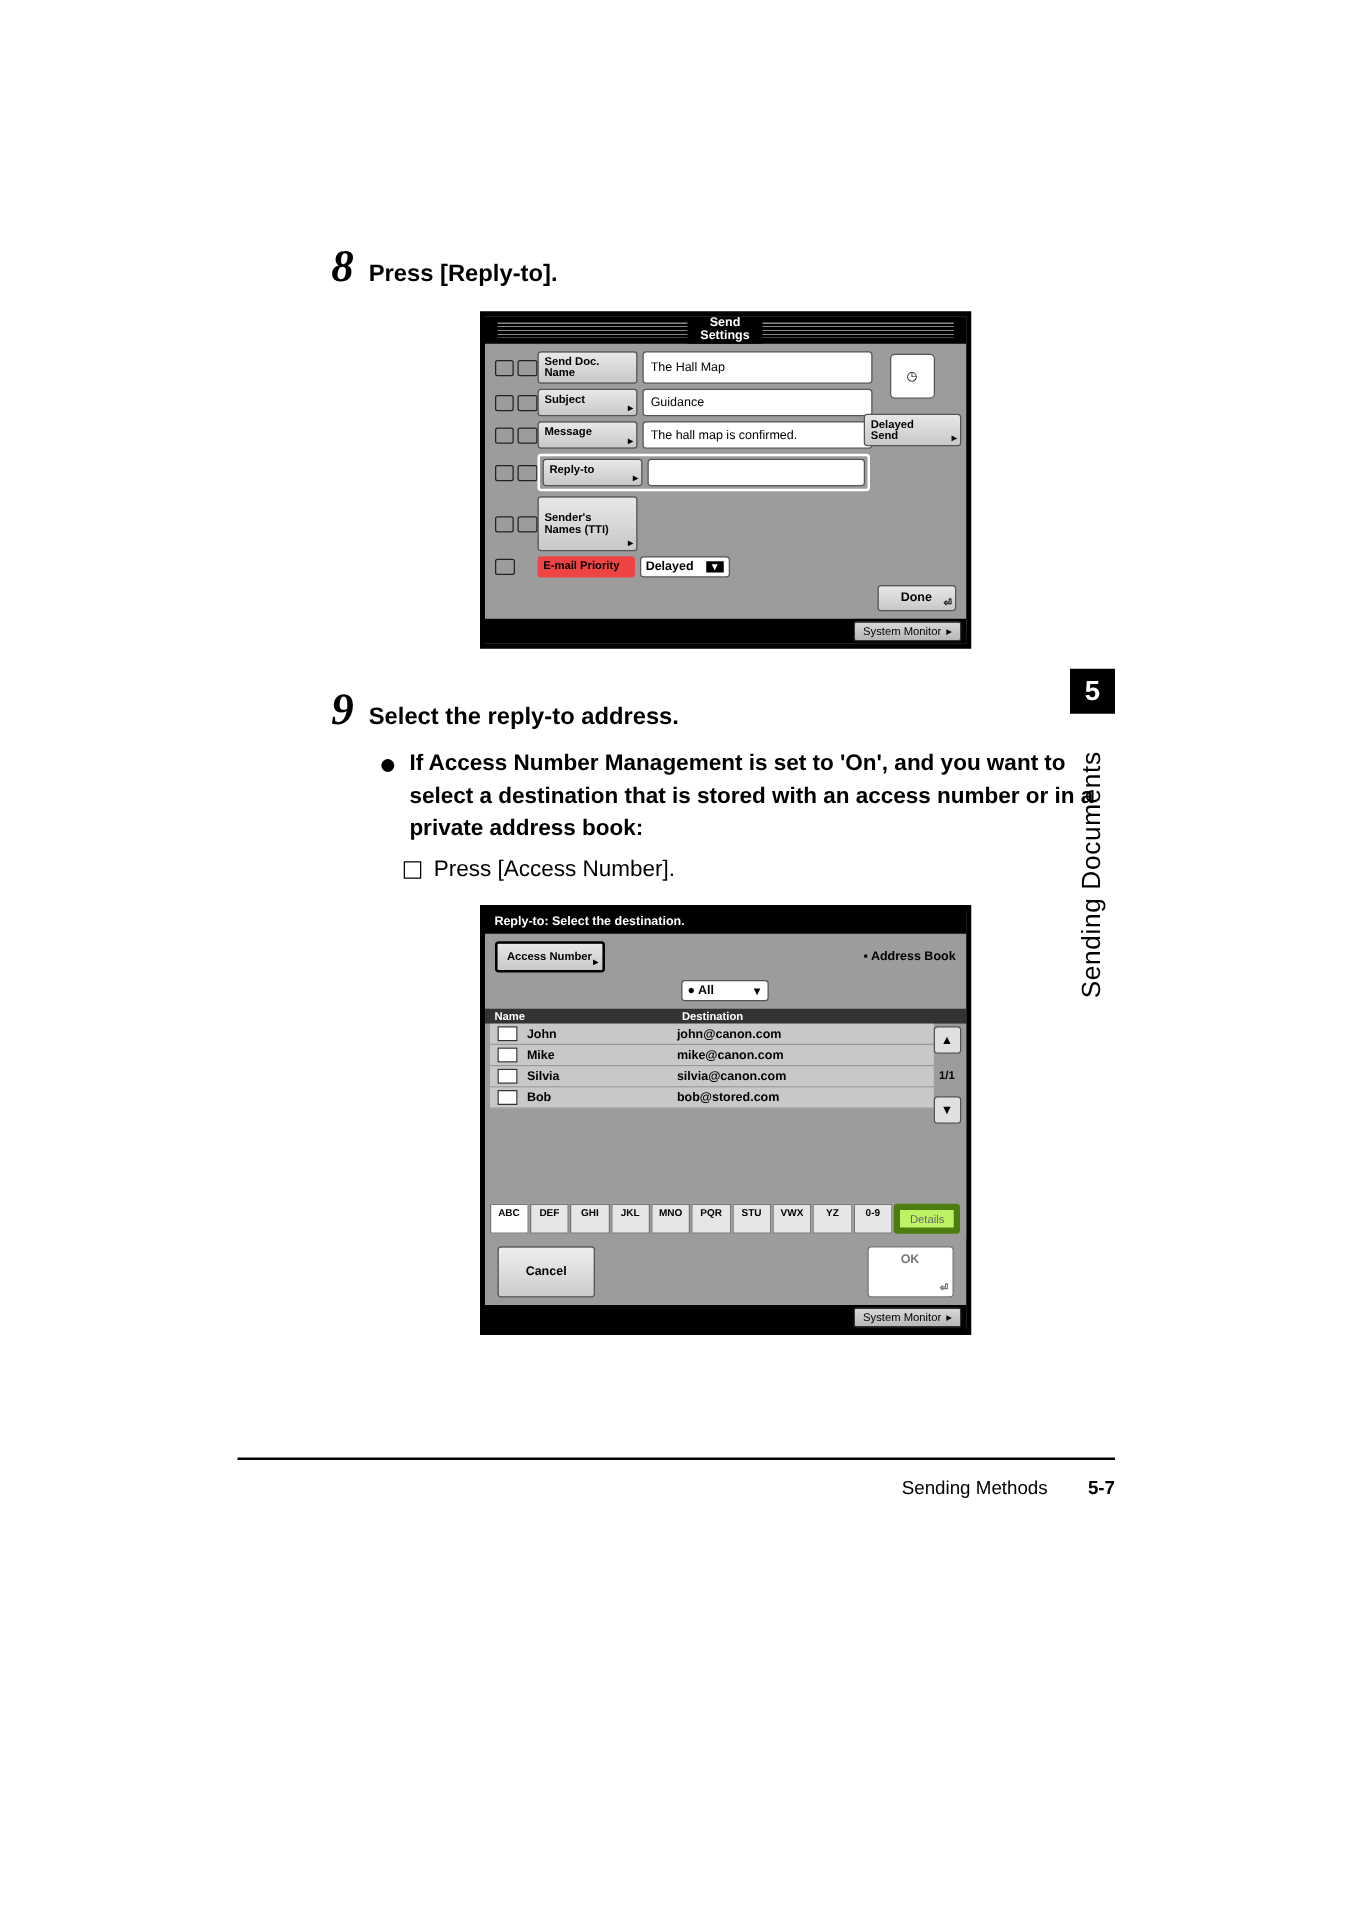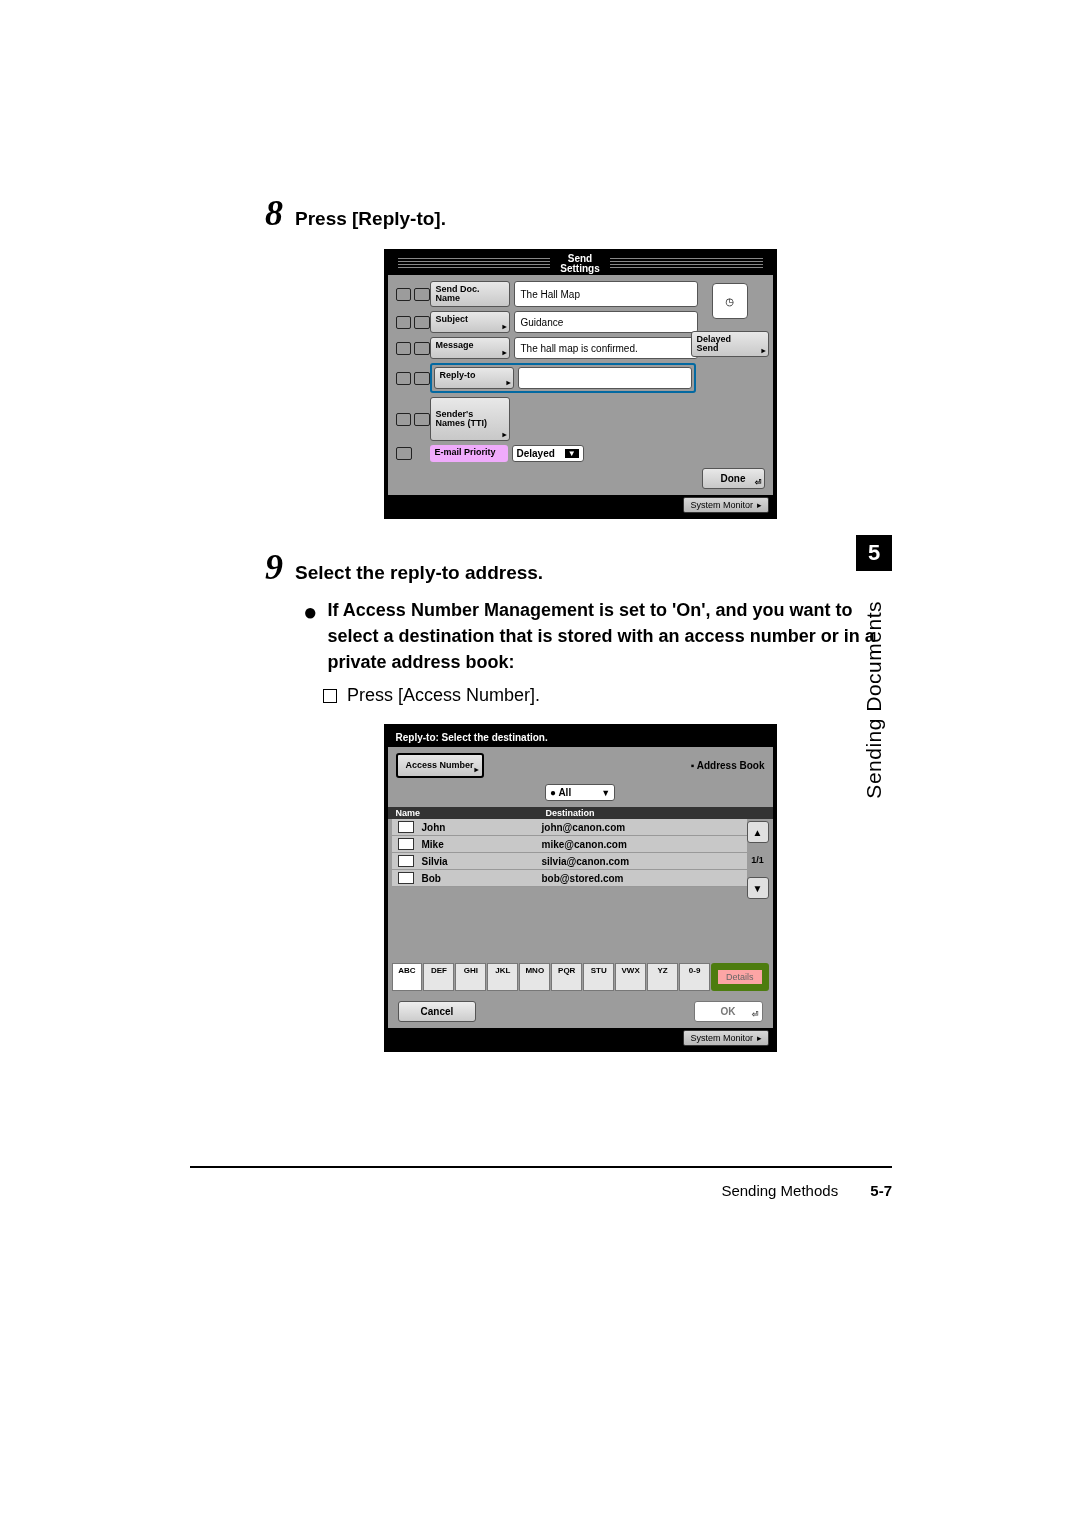--- a/index.html
+++ b/index.html
@@ -116,21 +116,21 @@
   .ss1 .lefticons {
     display: flex; align-items: center;
     width: 34px; gap: 3px;
     color: #222;
   }
   .ss1 .lefticons span {
     width: 14px; height: 11px; border: 1px solid #222; border-radius: 2px;
   }
   .ss1 .highlight-pair {
     display: flex;
-    border: 2px solid #0369a1;
+    border: 2px solid #ffffff;
     border-radius: 3px;
     padding: 2px;
   }
   .ss1 .labelbtn {
     width: 68px;
     background: linear-gradient(#e8e8e8,#c8c8c8);
     border: 1px solid #555;
     border-radius: 3px;
     padding: 3px 5px;
     font-size: 9px;
@@ -240,29 +240,29 @@
   .ss2 .pager {font-size:9px; font-weight:bold;}
   .ss2 .idx-row {
     display:flex; padding:4px; gap:1px; background:#9c9c9c;
   }
   .ss2 .idx {
     flex:1; text-align:center; background:#e6e6e6; border:1px solid #777;
     font-size:8px; font-weight:bold; padding:2px 0;
   }
   .ss2 .idx.active { background:#fff; }
   .ss2 .details-btn {
-    background:#fca5a5; border:7px solid #4d7c0f; border-radius:3px;
+    background:#bef264; border:5px solid #4d7c0f; border-radius:3px;
     font-size:9px; padding:2px 8px; color:#666; position:relative;
   }
   .ss2 .bottom-row {
     display:flex; justify-content:space-between; padding:6px 10px;
   }
   .ss2 .cancel-btn {
     background: linear-gradient(#eee,#ccc); border:1px solid #555; border-radius:3px;
-    font-size:10px; font-weight:bold; padding:4px 22px;
+    font-size:10px; font-weight:bold; padding:14px 22px;
   }
   .ss2 .ok-btn {
     background: #ffffff; border:1px solid #777; border-radius:3px;
     font-size:10px; font-weight:bold; color:#777; padding:4px 26px; position:relative;
   }
   .ss2 .ok-btn .corner {position:absolute;right:3px;bottom:2px;font-size:8px;color:#555;}
 
   
   .tab-column {
     position: absolute;
@@ -377,21 +377,21 @@
           <div class="labelbtn" style="white-space:pre-line">
             <span>Sender's
 Names (TTI)</span>
             <span class="arrow">▸</span>
           </div>
         </div>
         <div class="row">
           <div class="lefticons">
               <span></span>
             </div>
-          <div class="labelbtn" style="background:#f0abfc;border:none">E-mail
+          <div class="labelbtn" style="background:#ef4444;border:none">E-mail
 Priority</div>
           <div style="margin-left:4px">
             <div class="normal-drop">
               <span>Delayed</span>
               <span class="dd">▼</span>
             </div>
           </div>
         </div>
         <div class="done-row">
           <div class="done">

